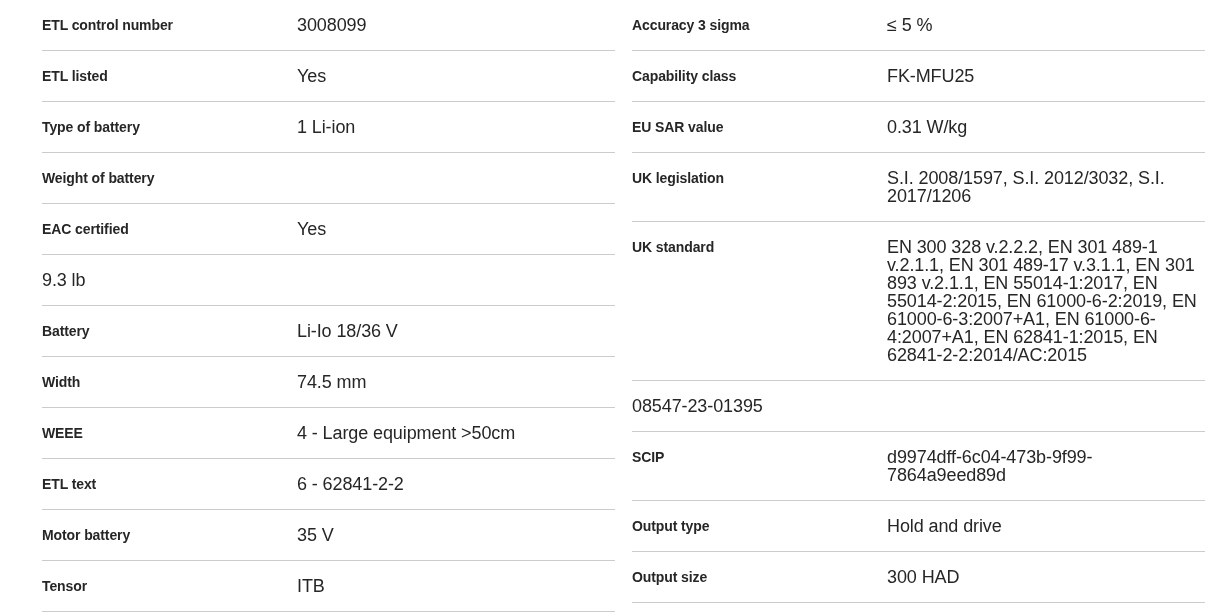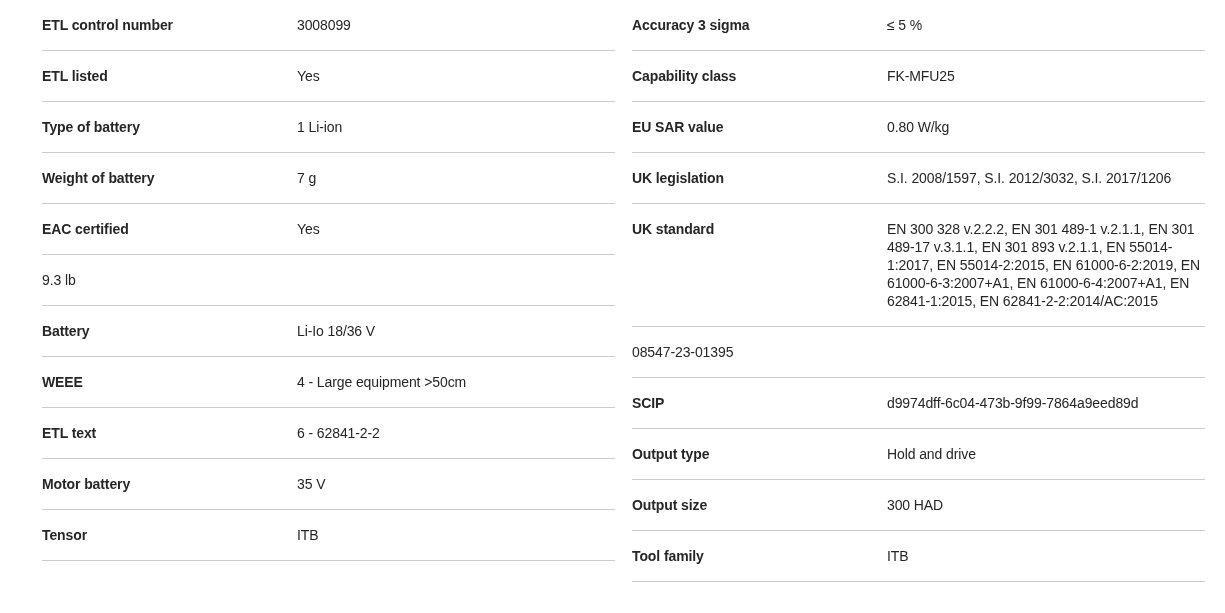--- a/index.html
+++ b/index.html
@@ -31,21 +31,21 @@
     border-bottom: 1px solid #cccccc;
   }
   .spec-label {
     font-size: 14px;
     line-height: 18px;
     font-weight: 600;
     letter-spacing: -0.1px;
     padding-right: 12px;
   }
   .spec-value {
-    font-size: 14px;
+    font-size: 18px;
     line-height: 18px;
     font-weight: 400;
     letter-spacing: -0.1px;
   }
 </style>
 </head>
 <body>
 
 <div class="spec-columns">
   <div class="spec-table">
@@ -56,32 +56,35 @@
       <div class="spec-row">
         <div class="spec-label">ETL listed</div>
         <div class="spec-value">Yes</div>
       </div>
       <div class="spec-row">
         <div class="spec-label">Type of battery</div>
         <div class="spec-value">1 Li-ion</div>
       </div>
       <div class="spec-row">
         <div class="spec-label">Weight of battery</div>
-        <div class="spec-value">7 g</div>
       </div>
       <div class="spec-row">
         <div class="spec-label">EAC certified</div>
         <div class="spec-value">Yes</div>
       </div>
       <div class="spec-row">
         <div class="spec-value">9.3 lb</div>
       </div>
       <div class="spec-row">
         <div class="spec-label">Battery</div>
         <div class="spec-value">Li-Io 18/36 V</div>
+      </div>
+      <div class="spec-row">
+        <div class="spec-label">Width</div>
+        <div class="spec-value">74.5 mm</div>
       </div>
       <div class="spec-row">
         <div class="spec-label">WEEE</div>
         <div class="spec-value">4 - Large equipment &gt;50cm</div>
       </div>
       <div class="spec-row">
         <div class="spec-label">ETL text</div>
         <div class="spec-value">6 - 62841-2-2</div>
       </div>
       <div class="spec-row">
@@ -97,21 +100,21 @@
       <div class="spec-row">
         <div class="spec-label">Accuracy 3 sigma</div>
         <div class="spec-value">≤ 5 %</div>
       </div>
       <div class="spec-row">
         <div class="spec-label">Capability class</div>
         <div class="spec-value">FK-MFU25</div>
       </div>
       <div class="spec-row">
         <div class="spec-label">EU SAR value</div>
-        <div class="spec-value">0.80 W/kg</div>
+        <div class="spec-value">0.31 W/kg</div>
       </div>
       <div class="spec-row">
         <div class="spec-label">UK legislation</div>
         <div class="spec-value">S.I. 2008/1597, S.I. 2012/3032, S.I. 2017/1206</div>
       </div>
       <div class="spec-row">
         <div class="spec-label">UK standard</div>
         <div class="spec-value">EN 300 328 v.2.2.2, EN 301 489-1 v.2.1.1, EN 301 489-17 v.3.1.1, EN 301 893 v.2.1.1, EN 55014-1:2017, EN 55014-2:2015, EN 61000-6-2:2019, EN 61000-6-3:2007+A1, EN 61000-6-4:2007+A1, EN 62841-1:2015, EN 62841-2-2:2014/AC:2015</div>
       </div>
       <div class="spec-row">

